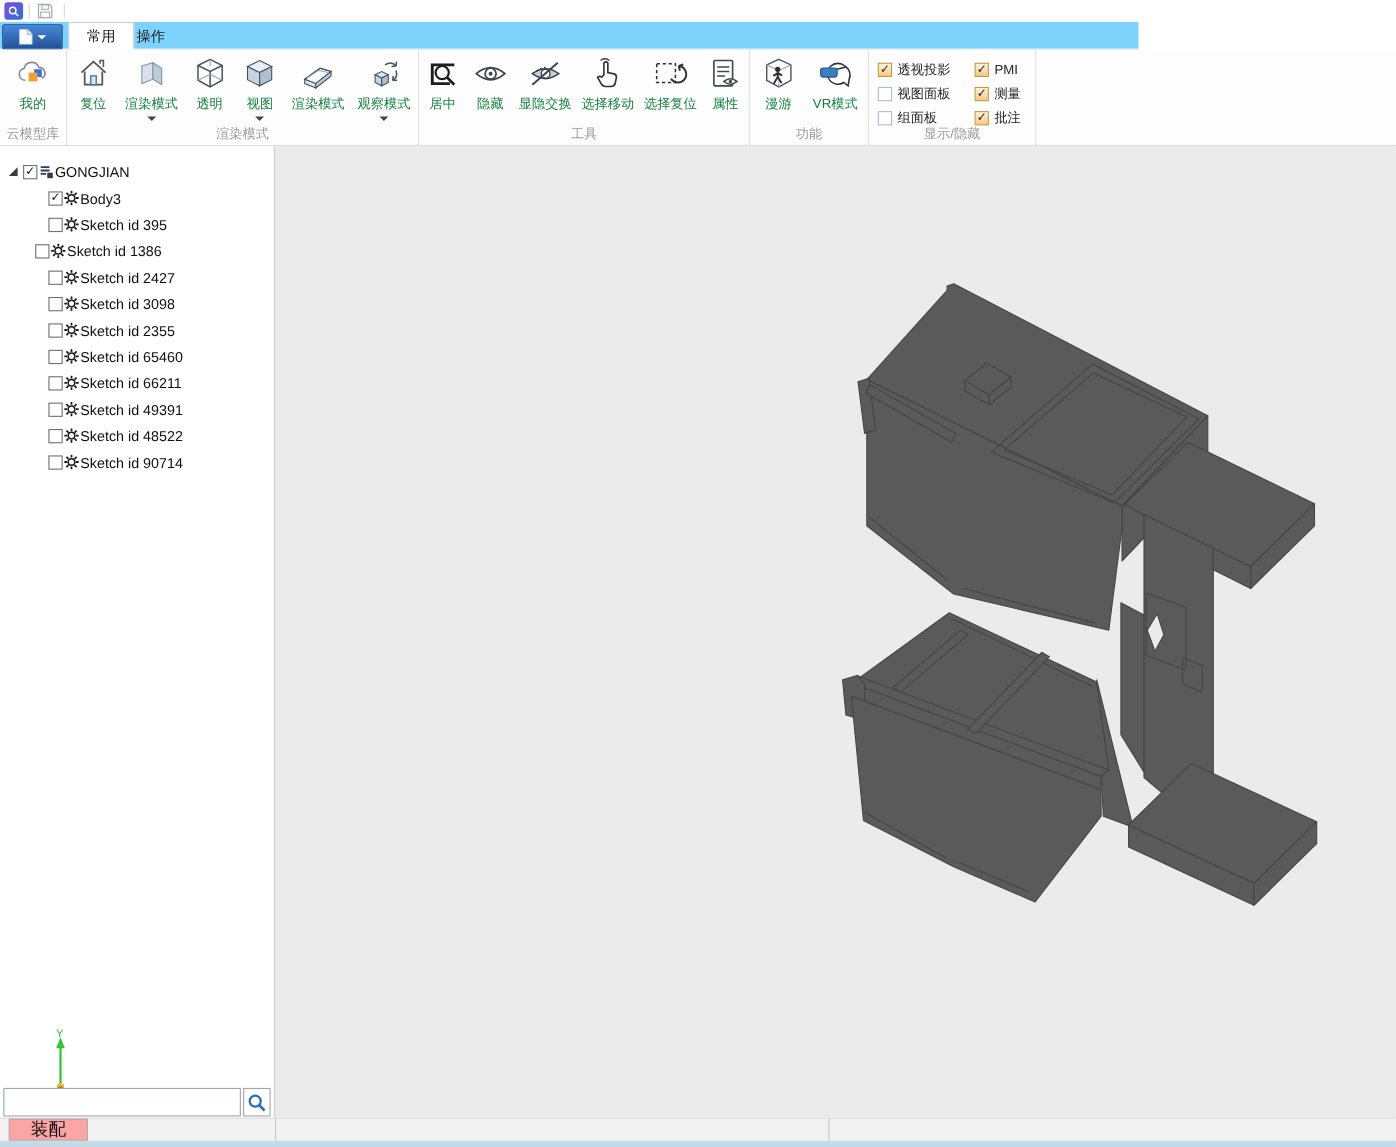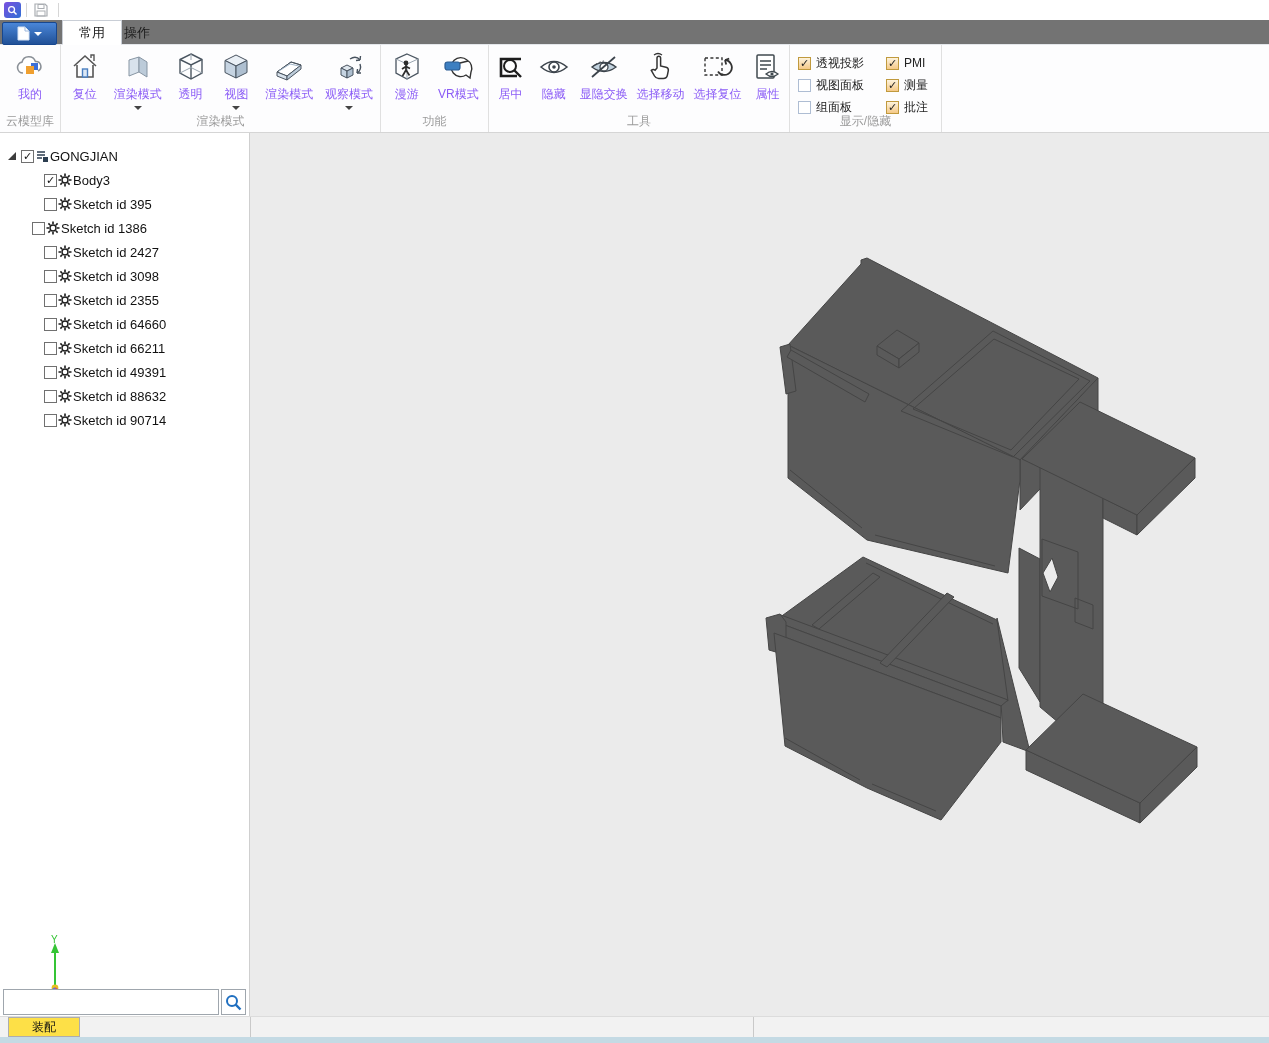--- a/index.html
+++ b/index.html
@@ -7,40 +7,40 @@
     font-family:"Liberation Sans", sans-serif; background:#fff; }
 
   
   #titlebar { position:absolute; left:0; top:0; width:1269px; height:20px; background:#fff; }
   .qat-sep { position:absolute; top:3px; width:1px; height:14px; background:#d6d6d6; }
   #app-logo { position:absolute; left:4px; top:2px; width:17px; height:16px; border-radius:3px;
     background:linear-gradient(135deg,#7a4fe0,#2f6fd4); display:flex; align-items:center; justify-content:center; }
   #save-btn { position:absolute; left:33px; top:2px; width:18px; height:16px; }
 
   
-  #tabrow { position:absolute; left:0; top:20px; width:1269px; height:25px; background:#737373;
+  #tabrow { position:absolute; left:0; top:20px; width:1035px; height:25px; background:#7dd3fc;
     border-bottom:1px solid #e4e7eb; }
   #file-btn { position:absolute; left:2px; top:2px; width:55px; height:23px;
     background:linear-gradient(#4a86d8,#215197); border:1px solid #17478f; border-radius:2px;
     display:flex; align-items:center; justify-content:center; gap:4px; }
   .ribbon-tab { position:absolute; top:0; height:25px; padding:0 16px; font-size:13px; color:#1a1a1a;
     display:flex; align-items:center; }
   #tab-changyong { left:62px; background:#fff; border:1px solid #c9ced6; border-bottom:1px solid #fff; }
   #tab-caozuo { left:108px; }
 
   
   #ribbon { position:absolute; left:0; top:45px; width:1269px; height:88px; background:#fdfdfe;
     border-bottom:1px solid #d5d5d5; display:flex; }
   .rgroup { position:relative; height:100%; border-right:1px solid #e0e0e0; padding-bottom:16px; }
   .rgroup-label { position:absolute; bottom:2px; left:0; right:0; text-align:center;
     font-size:12px; color:#9b9b9b; }
   .rbuttons { display:flex; height:70px; align-items:flex-start; justify-content:space-evenly; padding-top:5px; }
   .rbtn { display:flex; flex-direction:column; align-items:center; width:58px; cursor:default; }
   .rbtn .ric { width:34px; height:34px; display:flex; align-items:center; justify-content:center; }
-  .rbtn .rlabel { font-size:12px; color:#8b5cf6; margin-top:2px; white-space:nowrap; }
+  .rbtn .rlabel { font-size:12px; color:#15803d; margin-top:2px; white-space:nowrap; }
   .caret { width:0; height:0; border-left:4px solid transparent; border-right:4px solid transparent;
     border-top:4px solid #444; margin-top:3px; }
   .cbgrid { display:grid; grid-template-columns:88px 60px; grid-auto-rows:22px; padding:7px 4px 0 8px; }
   .cbitem { display:flex; align-items:center; gap:5px; font-size:12px; color:#222; }
   .cb { width:13px; height:13px; border:1px solid #aebdd3; background:#fff; display:flex;
     align-items:center; justify-content:center; font-size:11px; line-height:11px; color:#222; }
   .cb.checked { border:1px solid #c09a3e; background:linear-gradient(#fdf3dd,#f5c987); }
 
   
   #leftpanel { position:absolute; left:0; top:133px; width:250px; height:883px; background:#fff;
@@ -57,22 +57,22 @@
     border:1px solid #9fa6ad; display:flex; align-items:center; justify-content:center; z-index:2; }
   #gizmo { position:absolute; left:25px; top:800px; z-index:1; }
 
   
   #viewport { position:absolute; left:250px; top:133px; width:1019px; height:883px; background:#ebebeb; }
 
   
   #bottombar { position:absolute; left:0; top:1016px; width:1269px; height:21px; background:#f2f2f2;
     border-top:1px solid #dcdcdc; }
   .bb-sep { position:absolute; top:0; width:1px; height:21px; background:#c9c9c9; }
-  #tab-zhuangpei { position:absolute; left:8px; top:0; width:72px; height:20px; background:#fde047;
-    border:1px solid #adadad; display:flex; align-items:center; justify-content:center; font-size:12px; color:#111; }
+  #tab-zhuangpei { position:absolute; left:8px; top:0; width:72px; height:20px; background:#fca5a5;
+    border:1px solid #adadad; display:flex; align-items:center; justify-content:center; font-size:16px; color:#111; }
   #statusbar { position:absolute; left:0; top:1037px; width:1269px; height:6px; background:#c4dae4; }
 
   svg { display:block; }
 </style>
 </head>
 <body>
 
 <div id="titlebar">
   <div id="app-logo">
     <svg width="11" height="11" viewBox="0 0 12 12">
@@ -189,20 +189,87 @@
               <path d="M24,22 l4,0 M24,22 l0.5,-4" stroke="#47525e" stroke-width="1.4"></path>
             </svg>
         </span>
         <span class="rlabel">观察模式</span>
         <span class="caret"></span>
       </div>
     </div>
     <div class="rgroup-label">渲染模式</div>
   </div>
 
+  <div class="rgroup" style="width:301px">
+    <div class="rbuttons">
+      <div class="rbtn" style="width:44px">
+        <span class="ric">
+          <svg width="32" height="32" viewBox="0 0 32 32">
+              <path d="M26,8 L6,8 L6,25 L22,25" fill="none" stroke="#1d1d1d" stroke-width="2.6"></path>
+              <circle cx="15" cy="15" r="6" fill="#fff" stroke="#1d1d1d" stroke-width="2"></circle>
+              <line x1="19.5" y1="19.5" x2="26" y2="26" stroke="#1d1d1d" stroke-width="2.4"></line>
+            </svg>
+        </span>
+        <span class="rlabel">居中</span>
+      </div>
+      <div class="rbtn" style="width:44px">
+        <span class="ric">
+          <svg width="32" height="32" viewBox="0 0 32 32">
+              <path d="M3,16 Q16,5 29,16 Q16,27 3,16 Z" fill="#fff" stroke="#3c444c" stroke-width="1.6"></path>
+              <circle cx="16" cy="16" r="5" fill="none" stroke="#3c444c" stroke-width="1.6"></circle>
+              <circle cx="16" cy="16" r="1.8" fill="#3c444c"></circle>
+            </svg>
+        </span>
+        <span class="rlabel">隐藏</span>
+      </div>
+      <div class="rbtn">
+        <span class="ric">
+          <svg width="32" height="32" viewBox="0 0 32 32">
+              <path d="M4,16 Q16,7 28,16 Q16,25 4,16 Z" fill="#c3d3df" stroke="#3c444c" stroke-width="1.4"></path>
+              <path d="M4,16 Q10,11 16,10" fill="none" stroke="#3c444c" stroke-dasharray="2,2"></path>
+              <circle cx="16" cy="16" r="4" fill="#fff" stroke="#3c444c" stroke-width="1.3"></circle>
+              <line x1="4" y1="26" x2="27" y2="6" stroke="#3c444c" stroke-width="1.8"></line>
+            </svg>
+        </span>
+        <span class="rlabel">显隐交换</span>
+      </div>
+      <div class="rbtn">
+        <span class="ric">
+          <svg width="32" height="32" viewBox="0 0 32 32">
+              <path d="M9,4 q4,-3 8,0" fill="none" stroke="#333" stroke-width="1.3"></path>
+              <path d="M12,17 V7 a1.8,1.8 0 0,1 3.6,0 v8 l5.4,1.2 a3,3 0 0,1 2.3,3.4 l-0.9,4.6 a4.2,4.2 0 0,1 -4.1,3.4 h-4.6 a5,5 0 0,1 -4.2,-2.6 l-3.2,-5.6 q1.8,-1.8 3.8,-0.2 Z" fill="#fff" stroke="#333" stroke-width="1.5"></path>
+            </svg>
+        </span>
+        <span class="rlabel">选择移动</span>
+      </div>
+      <div class="rbtn">
+        <span class="ric">
+          <svg width="32" height="32" viewBox="0 0 32 32">
+              <rect x="4" y="7" width="17" height="17" fill="none" stroke="#333" stroke-width="1.4" stroke-dasharray="3,2.4"></rect>
+              <path d="M24,9 a7.5,7.5 0 1,1 -7,11.5" fill="none" stroke="#333" stroke-width="1.8"></path>
+              <path d="M24,9 l4.2,-1.4 M24,9 l1.2,4.4" stroke="#333" stroke-width="1.8"></path>
+            </svg>
+        </span>
+        <span class="rlabel">选择复位</span>
+      </div>
+      <div class="rbtn" style="width:44px">
+        <span class="ric">
+          <svg width="32" height="32" viewBox="0 0 32 32">
+              <rect x="6" y="4" width="17" height="23" rx="1" fill="#fff" stroke="#40494f" stroke-width="1.5"></rect>
+              <path d="M9,10 h11 M9,14 h11 M9,18 h7" stroke="#40494f" stroke-width="1.4"></path>
+              <path d="M15,23 Q21,18 27,23 Q21,28 15,23 Z" fill="#fff" stroke="#40494f" stroke-width="1.3"></path>
+              <circle cx="21" cy="23" r="1.6" fill="#40494f"></circle>
+            </svg>
+        </span>
+        <span class="rlabel">属性</span>
+      </div>
+    </div>
+    <div class="rgroup-label">工具</div>
+  </div>
+
   <div class="rgroup" style="width:108px">
     <div class="rbuttons">
       <div class="rbtn" style="width:44px">
         <span class="ric">
           <svg width="32" height="32" viewBox="0 0 32 32">
               <path d="M16,3 L27,8 L27,22 L16,28 L5,22 L5,8 Z" fill="none" stroke="#4a5560" stroke-width="1.3"></path>
               <path d="M5,8 L16,13 L27,8 M16,13 L16,28" fill="none" stroke="#9aa5b0" stroke-width="1"></path>
               <circle cx="15" cy="12" r="2.4" fill="#2c2c2c"></circle>
               <path d="M15,14 L15,19 M15,15.5 L11,18 M15,15.5 L19,17.5 M15,19 L11.5,25 M15,19 L18.5,24.5" stroke="#2c2c2c" stroke-width="1.7" fill="none"></path>
             </svg>
@@ -214,87 +281,20 @@
           <svg width="32" height="32" viewBox="0 0 32 32">
               <path d="M25,9 a9.5,9.5 0 1,0 -1,15 l4,3 l1,-6 a9.5,9.5 0 0,0 -4,-12" fill="#fff" stroke="#333" stroke-width="1.4"></path>
               <rect x="3" y="11" width="15" height="8" rx="2.5" fill="#3d7fc1" stroke="#2a5c94" stroke-width="1.2"></rect>
               <path d="M18,12 L26,10" stroke="#333" stroke-width="1.4"></path>
             </svg>
         </span>
         <span class="rlabel">VR模式</span>
       </div>
     </div>
     <div class="rgroup-label">功能</div>
-  </div>
-
-  <div class="rgroup" style="width:301px">
-    <div class="rbuttons">
-      <div class="rbtn" style="width:44px">
-        <span class="ric">
-          <svg width="32" height="32" viewBox="0 0 32 32">
-              <path d="M26,8 L6,8 L6,25 L22,25" fill="none" stroke="#1d1d1d" stroke-width="2.6"></path>
-              <circle cx="15" cy="15" r="6" fill="#fff" stroke="#1d1d1d" stroke-width="2"></circle>
-              <line x1="19.5" y1="19.5" x2="26" y2="26" stroke="#1d1d1d" stroke-width="2.4"></line>
-            </svg>
-        </span>
-        <span class="rlabel">居中</span>
-      </div>
-      <div class="rbtn" style="width:44px">
-        <span class="ric">
-          <svg width="32" height="32" viewBox="0 0 32 32">
-              <path d="M3,16 Q16,5 29,16 Q16,27 3,16 Z" fill="#fff" stroke="#3c444c" stroke-width="1.6"></path>
-              <circle cx="16" cy="16" r="5" fill="none" stroke="#3c444c" stroke-width="1.6"></circle>
-              <circle cx="16" cy="16" r="1.8" fill="#3c444c"></circle>
-            </svg>
-        </span>
-        <span class="rlabel">隐藏</span>
-      </div>
-      <div class="rbtn">
-        <span class="ric">
-          <svg width="32" height="32" viewBox="0 0 32 32">
-              <path d="M4,16 Q16,7 28,16 Q16,25 4,16 Z" fill="#c3d3df" stroke="#3c444c" stroke-width="1.4"></path>
-              <path d="M4,16 Q10,11 16,10" fill="none" stroke="#3c444c" stroke-dasharray="2,2"></path>
-              <circle cx="16" cy="16" r="4" fill="#fff" stroke="#3c444c" stroke-width="1.3"></circle>
-              <line x1="4" y1="26" x2="27" y2="6" stroke="#3c444c" stroke-width="1.8"></line>
-            </svg>
-        </span>
-        <span class="rlabel">显隐交换</span>
-      </div>
-      <div class="rbtn">
-        <span class="ric">
-          <svg width="32" height="32" viewBox="0 0 32 32">
-              <path d="M9,4 q4,-3 8,0" fill="none" stroke="#333" stroke-width="1.3"></path>
-              <path d="M12,17 V7 a1.8,1.8 0 0,1 3.6,0 v8 l5.4,1.2 a3,3 0 0,1 2.3,3.4 l-0.9,4.6 a4.2,4.2 0 0,1 -4.1,3.4 h-4.6 a5,5 0 0,1 -4.2,-2.6 l-3.2,-5.6 q1.8,-1.8 3.8,-0.2 Z" fill="#fff" stroke="#333" stroke-width="1.5"></path>
-            </svg>
-        </span>
-        <span class="rlabel">选择移动</span>
-      </div>
-      <div class="rbtn">
-        <span class="ric">
-          <svg width="32" height="32" viewBox="0 0 32 32">
-              <rect x="4" y="7" width="17" height="17" fill="none" stroke="#333" stroke-width="1.4" stroke-dasharray="3,2.4"></rect>
-              <path d="M24,9 a7.5,7.5 0 1,1 -7,11.5" fill="none" stroke="#333" stroke-width="1.8"></path>
-              <path d="M24,9 l4.2,-1.4 M24,9 l1.2,4.4" stroke="#333" stroke-width="1.8"></path>
-            </svg>
-        </span>
-        <span class="rlabel">选择复位</span>
-      </div>
-      <div class="rbtn" style="width:44px">
-        <span class="ric">
-          <svg width="32" height="32" viewBox="0 0 32 32">
-              <rect x="6" y="4" width="17" height="23" rx="1" fill="#fff" stroke="#40494f" stroke-width="1.5"></rect>
-              <path d="M9,10 h11 M9,14 h11 M9,18 h7" stroke="#40494f" stroke-width="1.4"></path>
-              <path d="M15,23 Q21,18 27,23 Q21,28 15,23 Z" fill="#fff" stroke="#40494f" stroke-width="1.3"></path>
-              <circle cx="21" cy="23" r="1.6" fill="#40494f"></circle>
-            </svg>
-        </span>
-        <span class="rlabel">属性</span>
-      </div>
-    </div>
-    <div class="rgroup-label">工具</div>
   </div>
 
   <div class="rgroup" style="width:152px; border-right:1px solid #e0e0e0">
     <div class="cbgrid">
       <div class="cbitem">
         <span class="cb checked">✓</span>
         <span>透视投影</span>
       </div>
       <div class="cbitem">
         <span class="cb checked">✓</span>
@@ -411,21 +411,21 @@
   <div class="trow" style="left:44px; top:179px">
     <span class="tcb"></span>
     <span class="gear">
         <svg width="14" height="14" viewBox="0 0 14 14">
           <circle cx="7" cy="7" r="3" fill="none" stroke="#1a1a1a" stroke-width="1.4"></circle>
           <g stroke="#1a1a1a" stroke-width="1.6">
             <path d="M7,0.5 V3 M7,11 V13.5 M0.5,7 H3 M11,7 H13.5 M2.4,2.4 L4.2,4.2 M9.8,9.8 L11.6,11.6 M11.6,2.4 L9.8,4.2 M4.2,9.8 L2.4,11.6"></path>
           </g>
         </svg>
       </span>
-    <span>Sketch id 64660</span>
+    <span>Sketch id 65460</span>
   </div>
   <div class="trow" style="left:44px; top:203px">
     <span class="tcb"></span>
     <span class="gear">
         <svg width="14" height="14" viewBox="0 0 14 14">
           <circle cx="7" cy="7" r="3" fill="none" stroke="#1a1a1a" stroke-width="1.4"></circle>
           <g stroke="#1a1a1a" stroke-width="1.6">
             <path d="M7,0.5 V3 M7,11 V13.5 M0.5,7 H3 M11,7 H13.5 M2.4,2.4 L4.2,4.2 M9.8,9.8 L11.6,11.6 M11.6,2.4 L9.8,4.2 M4.2,9.8 L2.4,11.6"></path>
           </g>
         </svg>
@@ -447,21 +447,21 @@
   <div class="trow" style="left:44px; top:251px">
     <span class="tcb"></span>
     <span class="gear">
         <svg width="14" height="14" viewBox="0 0 14 14">
           <circle cx="7" cy="7" r="3" fill="none" stroke="#1a1a1a" stroke-width="1.4"></circle>
           <g stroke="#1a1a1a" stroke-width="1.6">
             <path d="M7,0.5 V3 M7,11 V13.5 M0.5,7 H3 M11,7 H13.5 M2.4,2.4 L4.2,4.2 M9.8,9.8 L11.6,11.6 M11.6,2.4 L9.8,4.2 M4.2,9.8 L2.4,11.6"></path>
           </g>
         </svg>
       </span>
-    <span>Sketch id 88632</span>
+    <span>Sketch id 48522</span>
   </div>
   <div class="trow" style="left:44px; top:275px">
     <span class="tcb"></span>
     <span class="gear">
         <svg width="14" height="14" viewBox="0 0 14 14">
           <circle cx="7" cy="7" r="3" fill="none" stroke="#1a1a1a" stroke-width="1.4"></circle>
           <g stroke="#1a1a1a" stroke-width="1.6">
             <path d="M7,0.5 V3 M7,11 V13.5 M0.5,7 H3 M11,7 H13.5 M2.4,2.4 L4.2,4.2 M9.8,9.8 L11.6,11.6 M11.6,2.4 L9.8,4.2 M4.2,9.8 L2.4,11.6"></path>
           </g>
         </svg>

